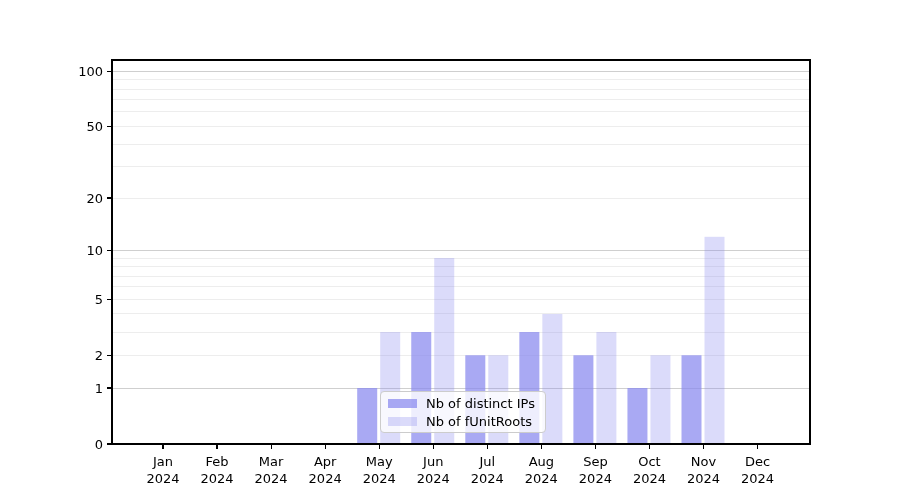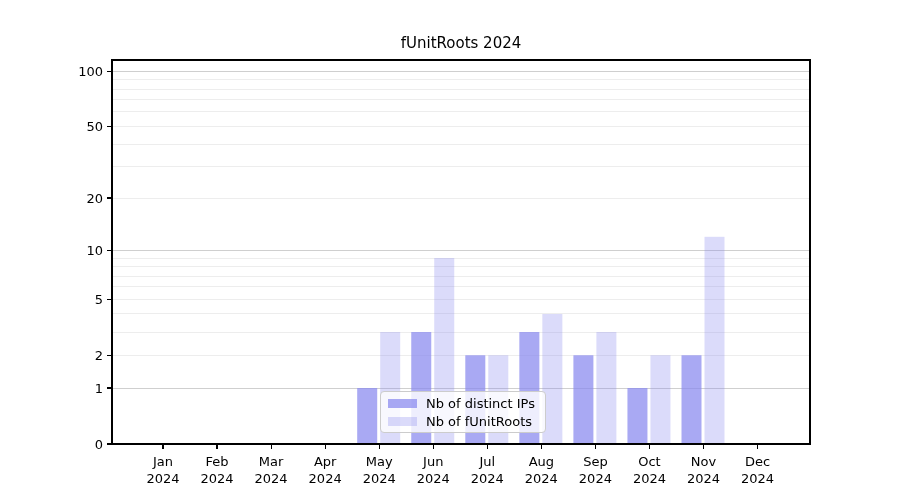--- a/index.html
+++ b/index.html
@@ -36,21 +36,20 @@
     width:29px;height:9px;
     margin-right:9px;
     flex:0 0 auto;
   }
   .legend-label{font-size:13px;color:#000;white-space:nowrap;}
 </style>
 </head>
 <body>
 
 <div class="figure">
-  <div class="chart-title">fUnitRoots 2024</div>
 
   <svg id="plot" width="900" height="500">
       <line x1="112" x2="810" y1="355.2554466221428" y2="355.2554466221428" stroke="#ededed" stroke-width="1" shape-rendering="crispEdges"></line>
       <line x1="112" x2="810" y1="332.016841612999" y2="332.016841612999" stroke="#ededed" stroke-width="1" shape-rendering="crispEdges"></line>
       <line x1="112" x2="810" y1="313.99157919350046" y2="313.99157919350046" stroke="#ededed" stroke-width="1" shape-rendering="crispEdges"></line>
       <line x1="112" x2="810" y1="299.26386742864224" y2="299.26386742864224" stroke="#ededed" stroke-width="1" shape-rendering="crispEdges"></line>
       <line x1="112" x2="810" y1="286.8117645573482" y2="286.8117645573482" stroke="#ededed" stroke-width="1" shape-rendering="crispEdges"></line>
       <line x1="112" x2="810" y1="276.0252624194985" y2="276.0252624194985" stroke="#ededed" stroke-width="1" shape-rendering="crispEdges"></line>
       <line x1="112" x2="810" y1="266.51089324428557" y2="266.51089324428557" stroke="#ededed" stroke-width="1" shape-rendering="crispEdges"></line>
       <line x1="112" x2="810" y1="258" y2="258" stroke="#ededed" stroke-width="1" shape-rendering="crispEdges"></line>

